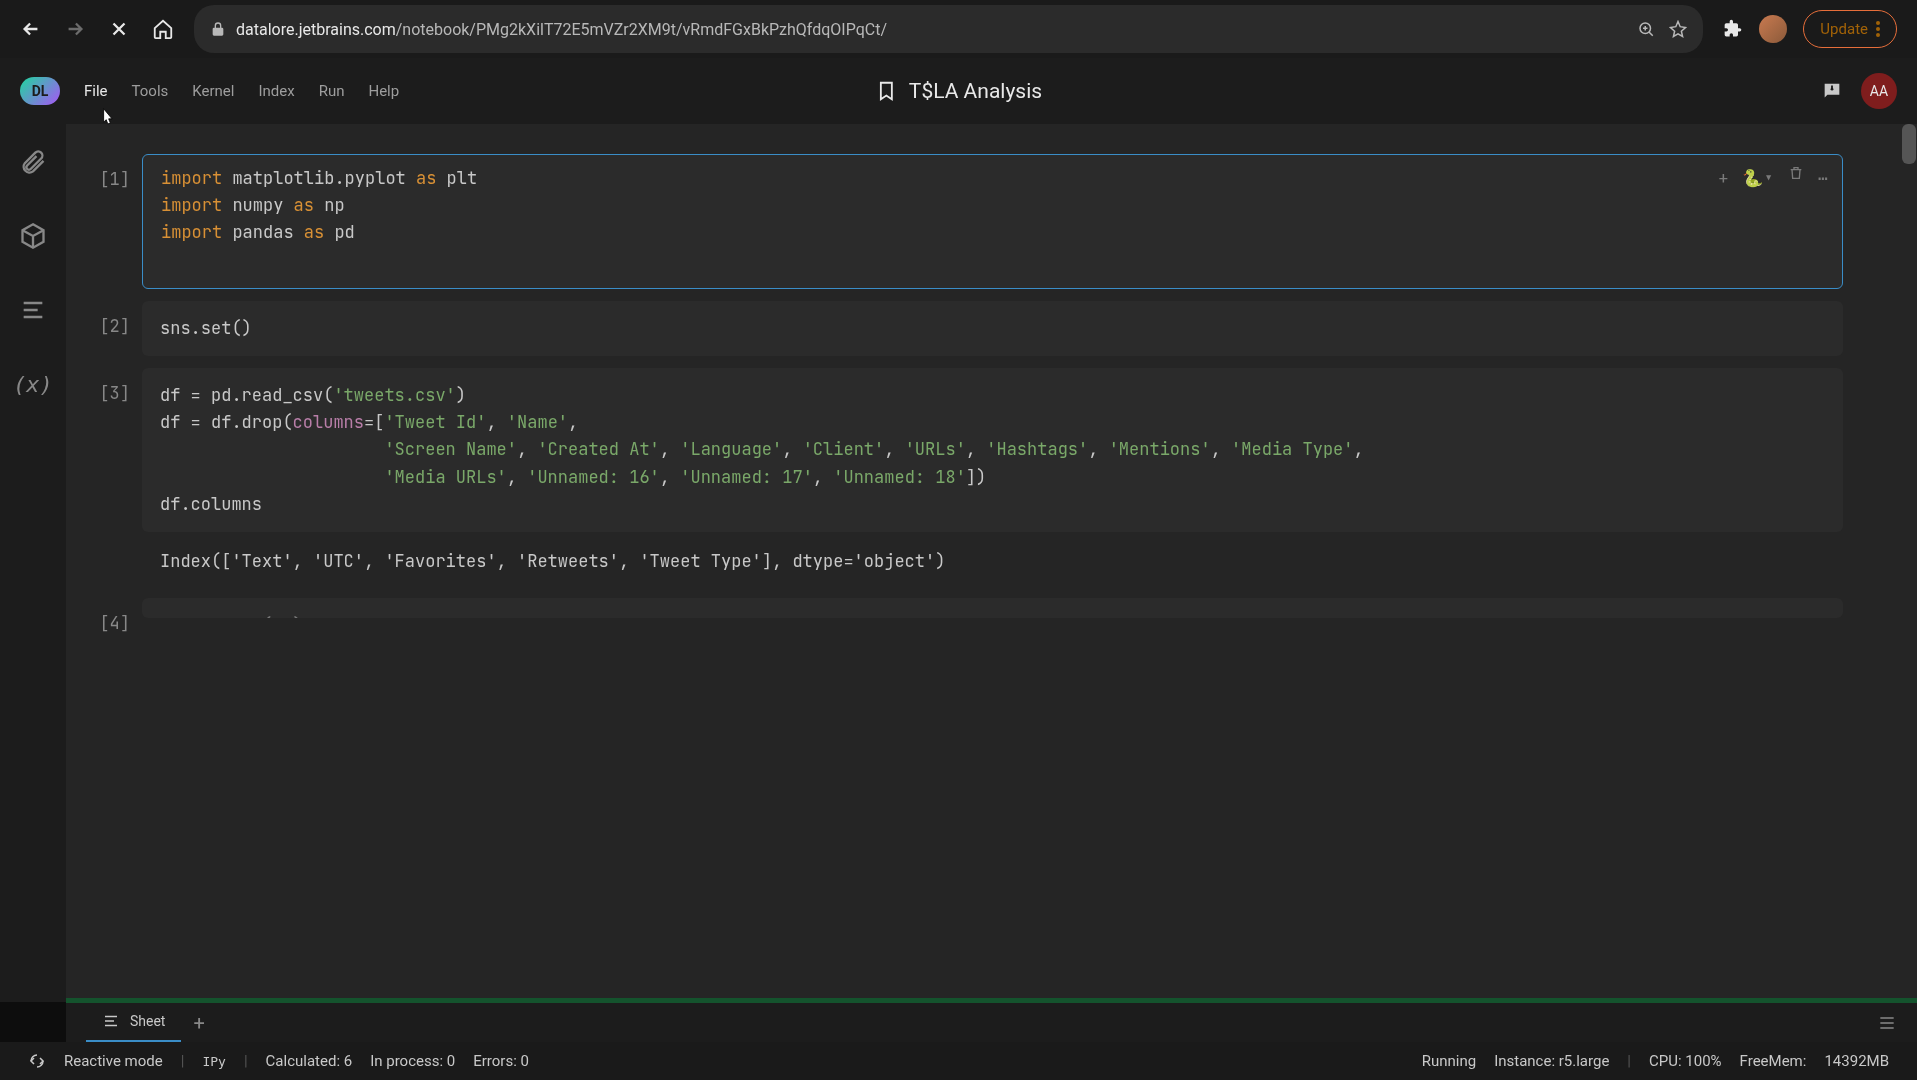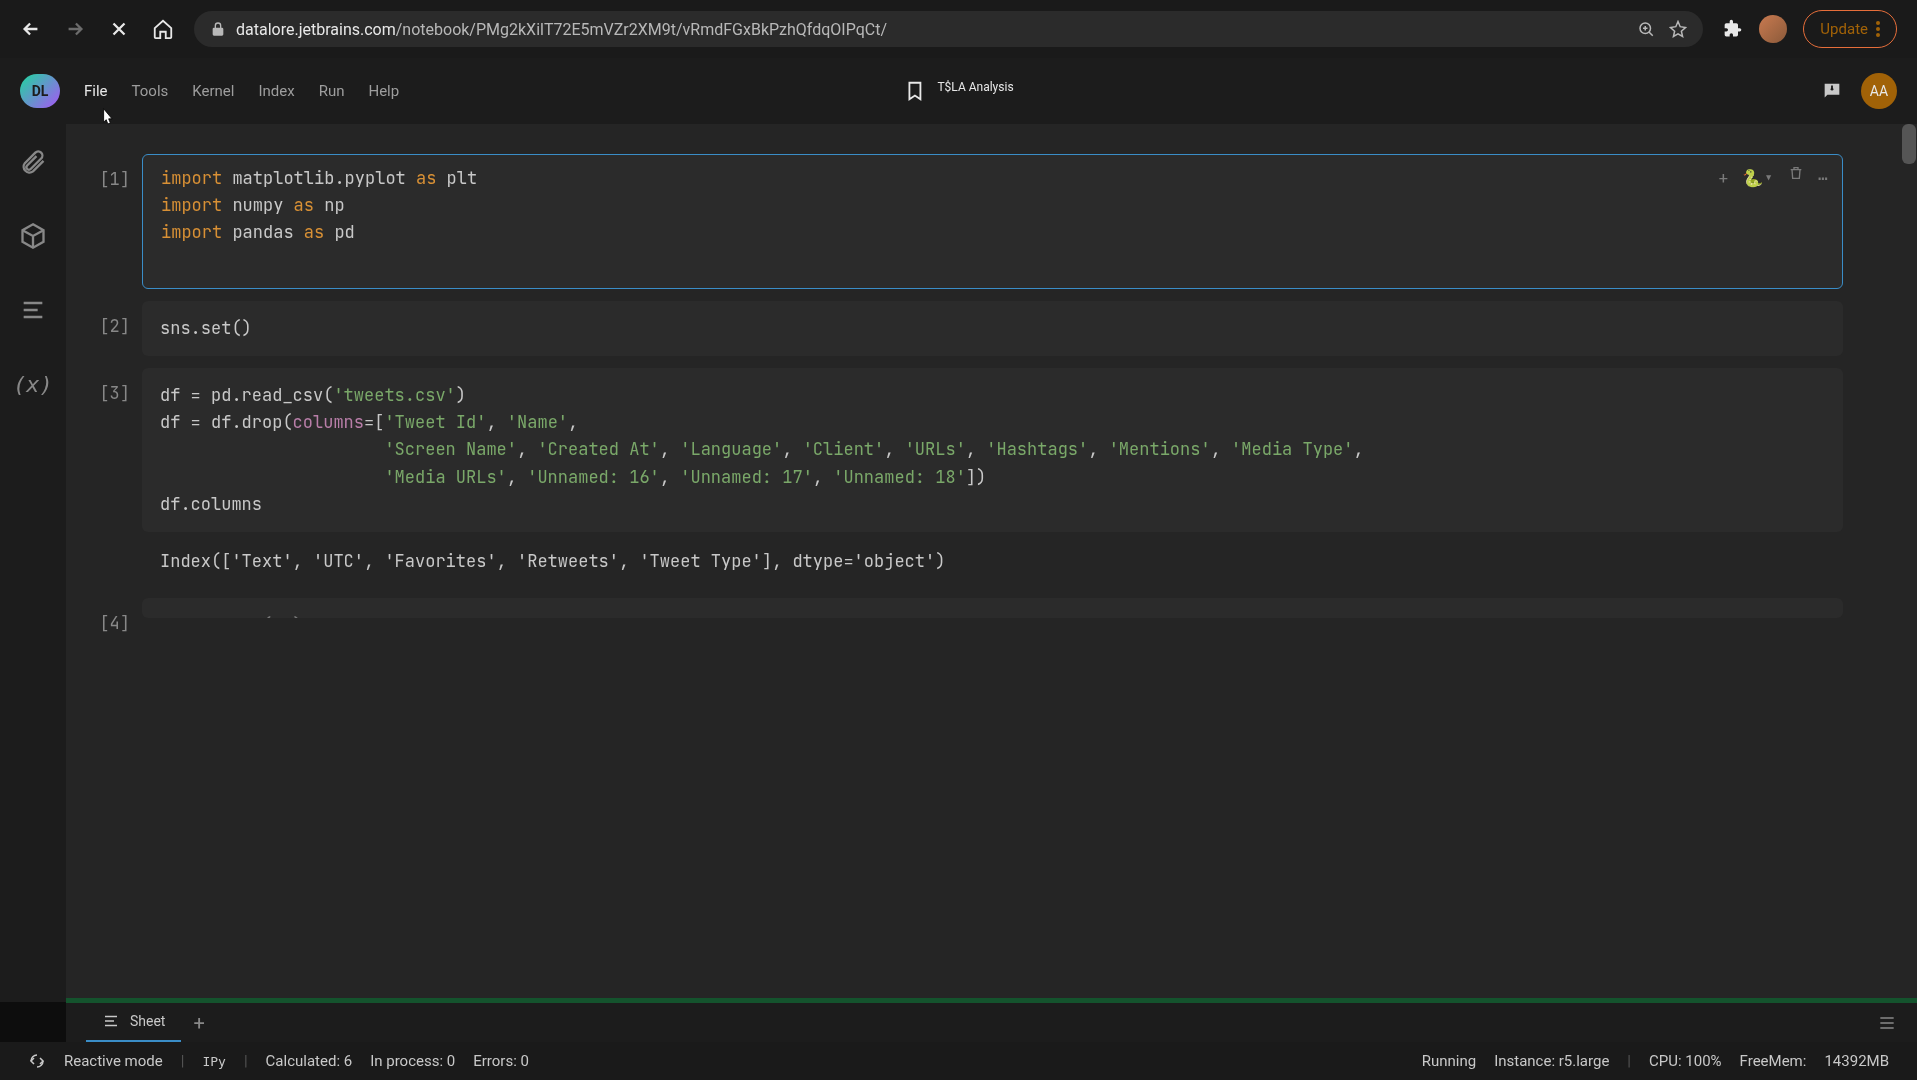--- a/index.html
+++ b/index.html
@@ -21,21 +21,21 @@
       align-items: center;
       padding: 0 20px;
       gap: 20px;
     }
     .nav-icons { display: flex; gap: 22px; align-items: center; }
     .nav-icons svg, .nav-icon { width: 22px; height: 22px; color: #e8e8e8; cursor: pointer; }
     .url-bar {
       flex: 1;
       background: #2b2b2b;
       border-radius: 20px;
-      height: 36px;
+      height: 48px;
       display: flex;
       align-items: center;
       padding: 0 16px;
       gap: 10px;
       color: #b8b8b8;
       font-size: 16px;
     }
     .url-bar .url-host { color: #e8e8e8; }
     .browser-right { display: flex; gap: 16px; align-items: center; }
     .browser-right .icon { width: 20px; height: 20px; color: #e8e8e8; }
@@ -56,54 +56,54 @@
     }
     
     .app-header {
       height: 66px;
       background: #1c1c1c;
       display: flex;
       align-items: center;
       padding: 0 20px;
     }
     .app-logo {
-      width: 40px; height: 34px;
+      width: 40px; height: 28px;
       background: linear-gradient(135deg, #1ed79d 0%, #a855f7 100%);
       border-radius: 19px;
       display: flex;
       align-items: center;
       justify-content: center;
       font-weight: bold;
       font-size: 14px;
       color: #1c1c1c;
       margin-right: 24px;
     }
     .menu-bar { display: flex; gap: 24px; }
     .menu-item { color: #9d9d9d; cursor: pointer; font-size: 15px; }
     .menu-item.active { color: #e8e8e8; }
     .title-area {
       position: absolute;
       left: 50%;
       transform: translateX(-50%);
       display: flex;
-      align-items: flex-start;
+      align-items: center;
       gap: 12px;
       color: #e8e8e8;
-      font-size: 12px;
+      font-size: 21px;
     }
     .header-right {
       margin-left: auto;
       display: flex;
       align-items: center;
       gap: 18px;
     }
     .avatar-badge {
       width: 36px; height: 36px;
       border-radius: 50%;
-      background: #a16207;
+      background: #7f1d1d;
       display: flex;
       align-items: center;
       justify-content: center;
       color: #e8e8e8;
       font-size: 14px;
     }
     
     .left-sidebar {
       position: absolute;
       left: 0;

